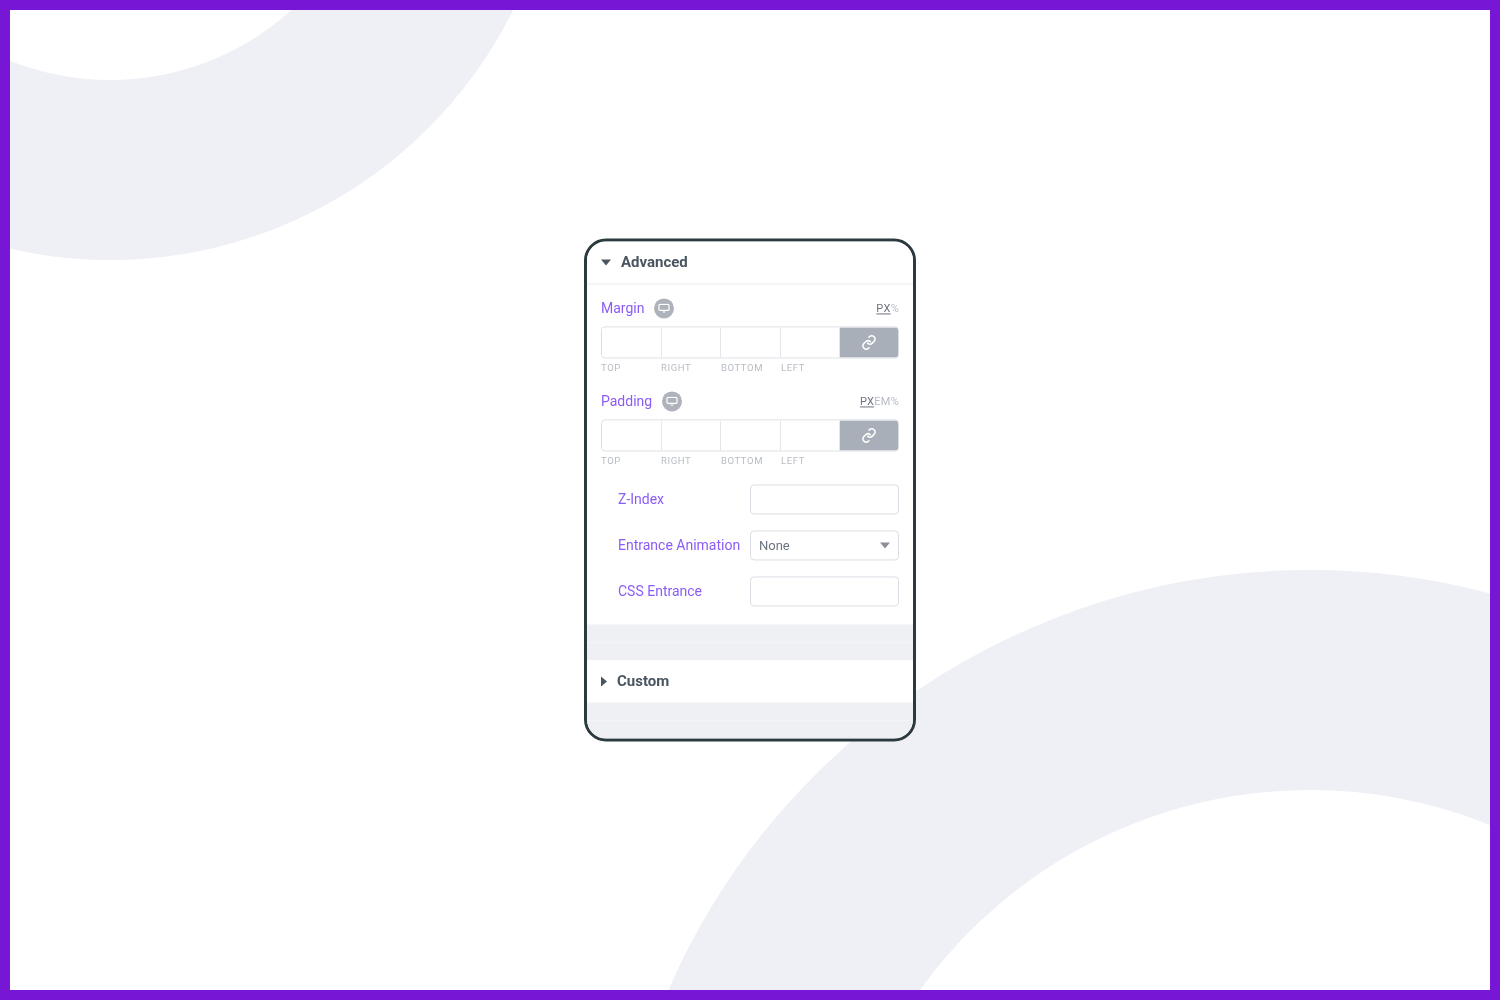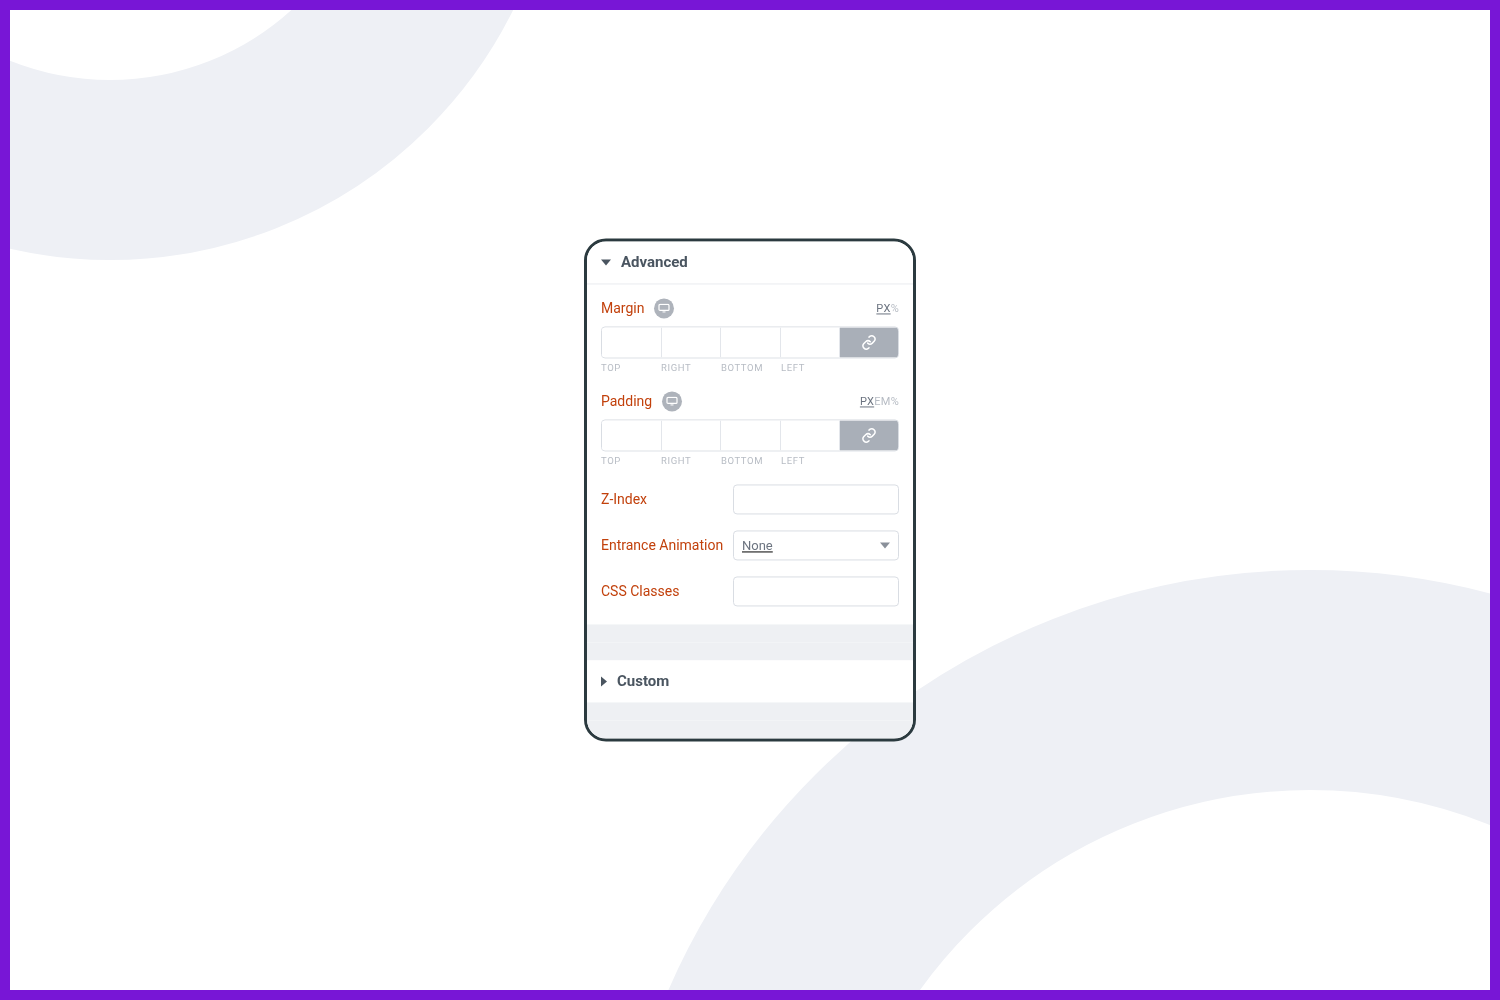--- a/index.html
+++ b/index.html
@@ -75,21 +75,21 @@
   .section-gap { height: 18px; background: #eef0f3; }
 
   .control-block { margin-bottom: 18px; }
   .control-top {
     display: flex;
     align-items: center;
     margin-bottom: 8px;
   }
   .control-label {
     font-size: 14px;
-    color: #c2410c;
+    color: #8b5cf6;
     font-weight: 400;
   }
   .device-badge {
     margin-left: 10px;
     width: 20px; height: 20px;
     border-radius: 50%;
     background: #aeb3bb;
     display: flex; align-items: center; justify-content: center;
   }
   .device-badge svg { display: block; }
@@ -141,22 +141,22 @@
     color: #b7bcc4;
   }
   .dim-labels .spacer { width: 58px; flex: 0 0 58px; }
 
   .row {
     display: flex;
     align-items: center;
     margin-bottom: 16px;
   }
   .row:last-child { margin-bottom: 0; }
-  .row .control-label { width: 132px; flex: 0 0 132px; }
-  .field-wrap { flex: 1; text-decoration: underline; }
+  .row .control-label { width: 132px; flex: 0 0 132px; margin-left: 17px; }
+  .field-wrap { flex: 1; }
   .text-input, .select {
     width: 100%;
     height: 30px;
     border: 1px solid #d9dde3;
     border-radius: 4px;
     background: #ffffff;
     font-size: 13px;
     color: #6c7480;
     padding: 0 8px;
     outline: none;
@@ -274,21 +274,21 @@
         <div class="field-wrap">
           <div class="select">
             <span class="sel-val">None</span>
             <span class="sel-caret"></span>
           </div>
         </div>
       </div>
 
 
       <div class="row">
-        <span class="control-label">CSS Classes</span>
+        <span class="control-label">CSS Entrance</span>
         <div class="field-wrap">
           <input class="text-input" value="" style="">
         </div>
       </div>
 
     </div>
 
     <div class="section-gap"></div>
 
     <div class="section-gap"></div>

